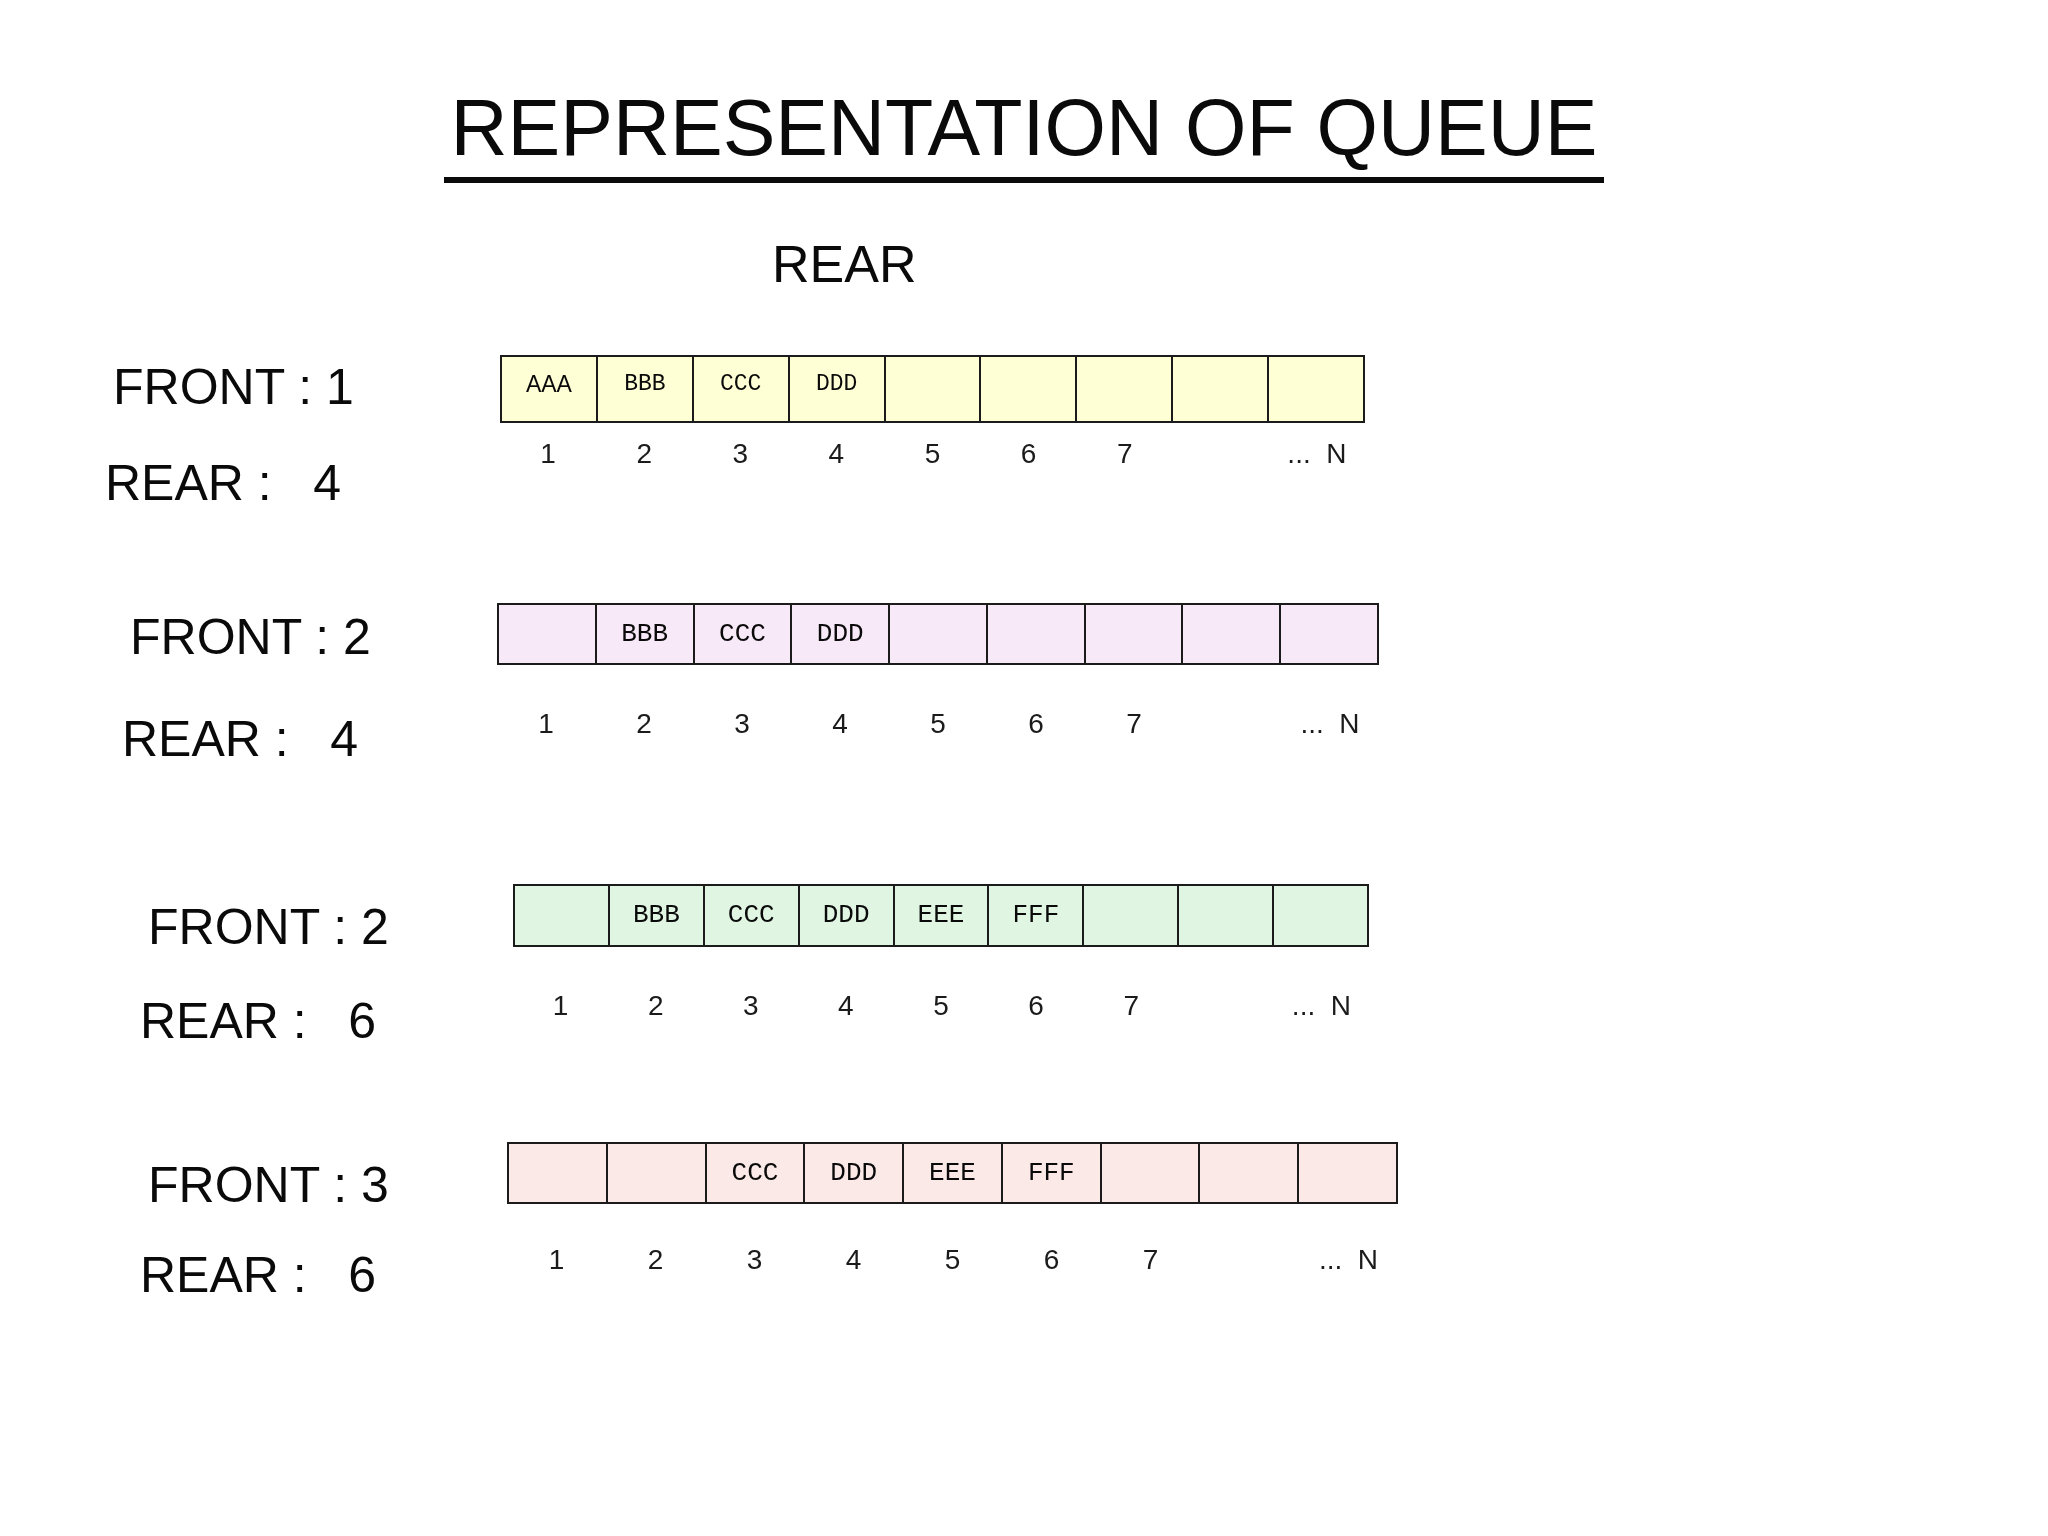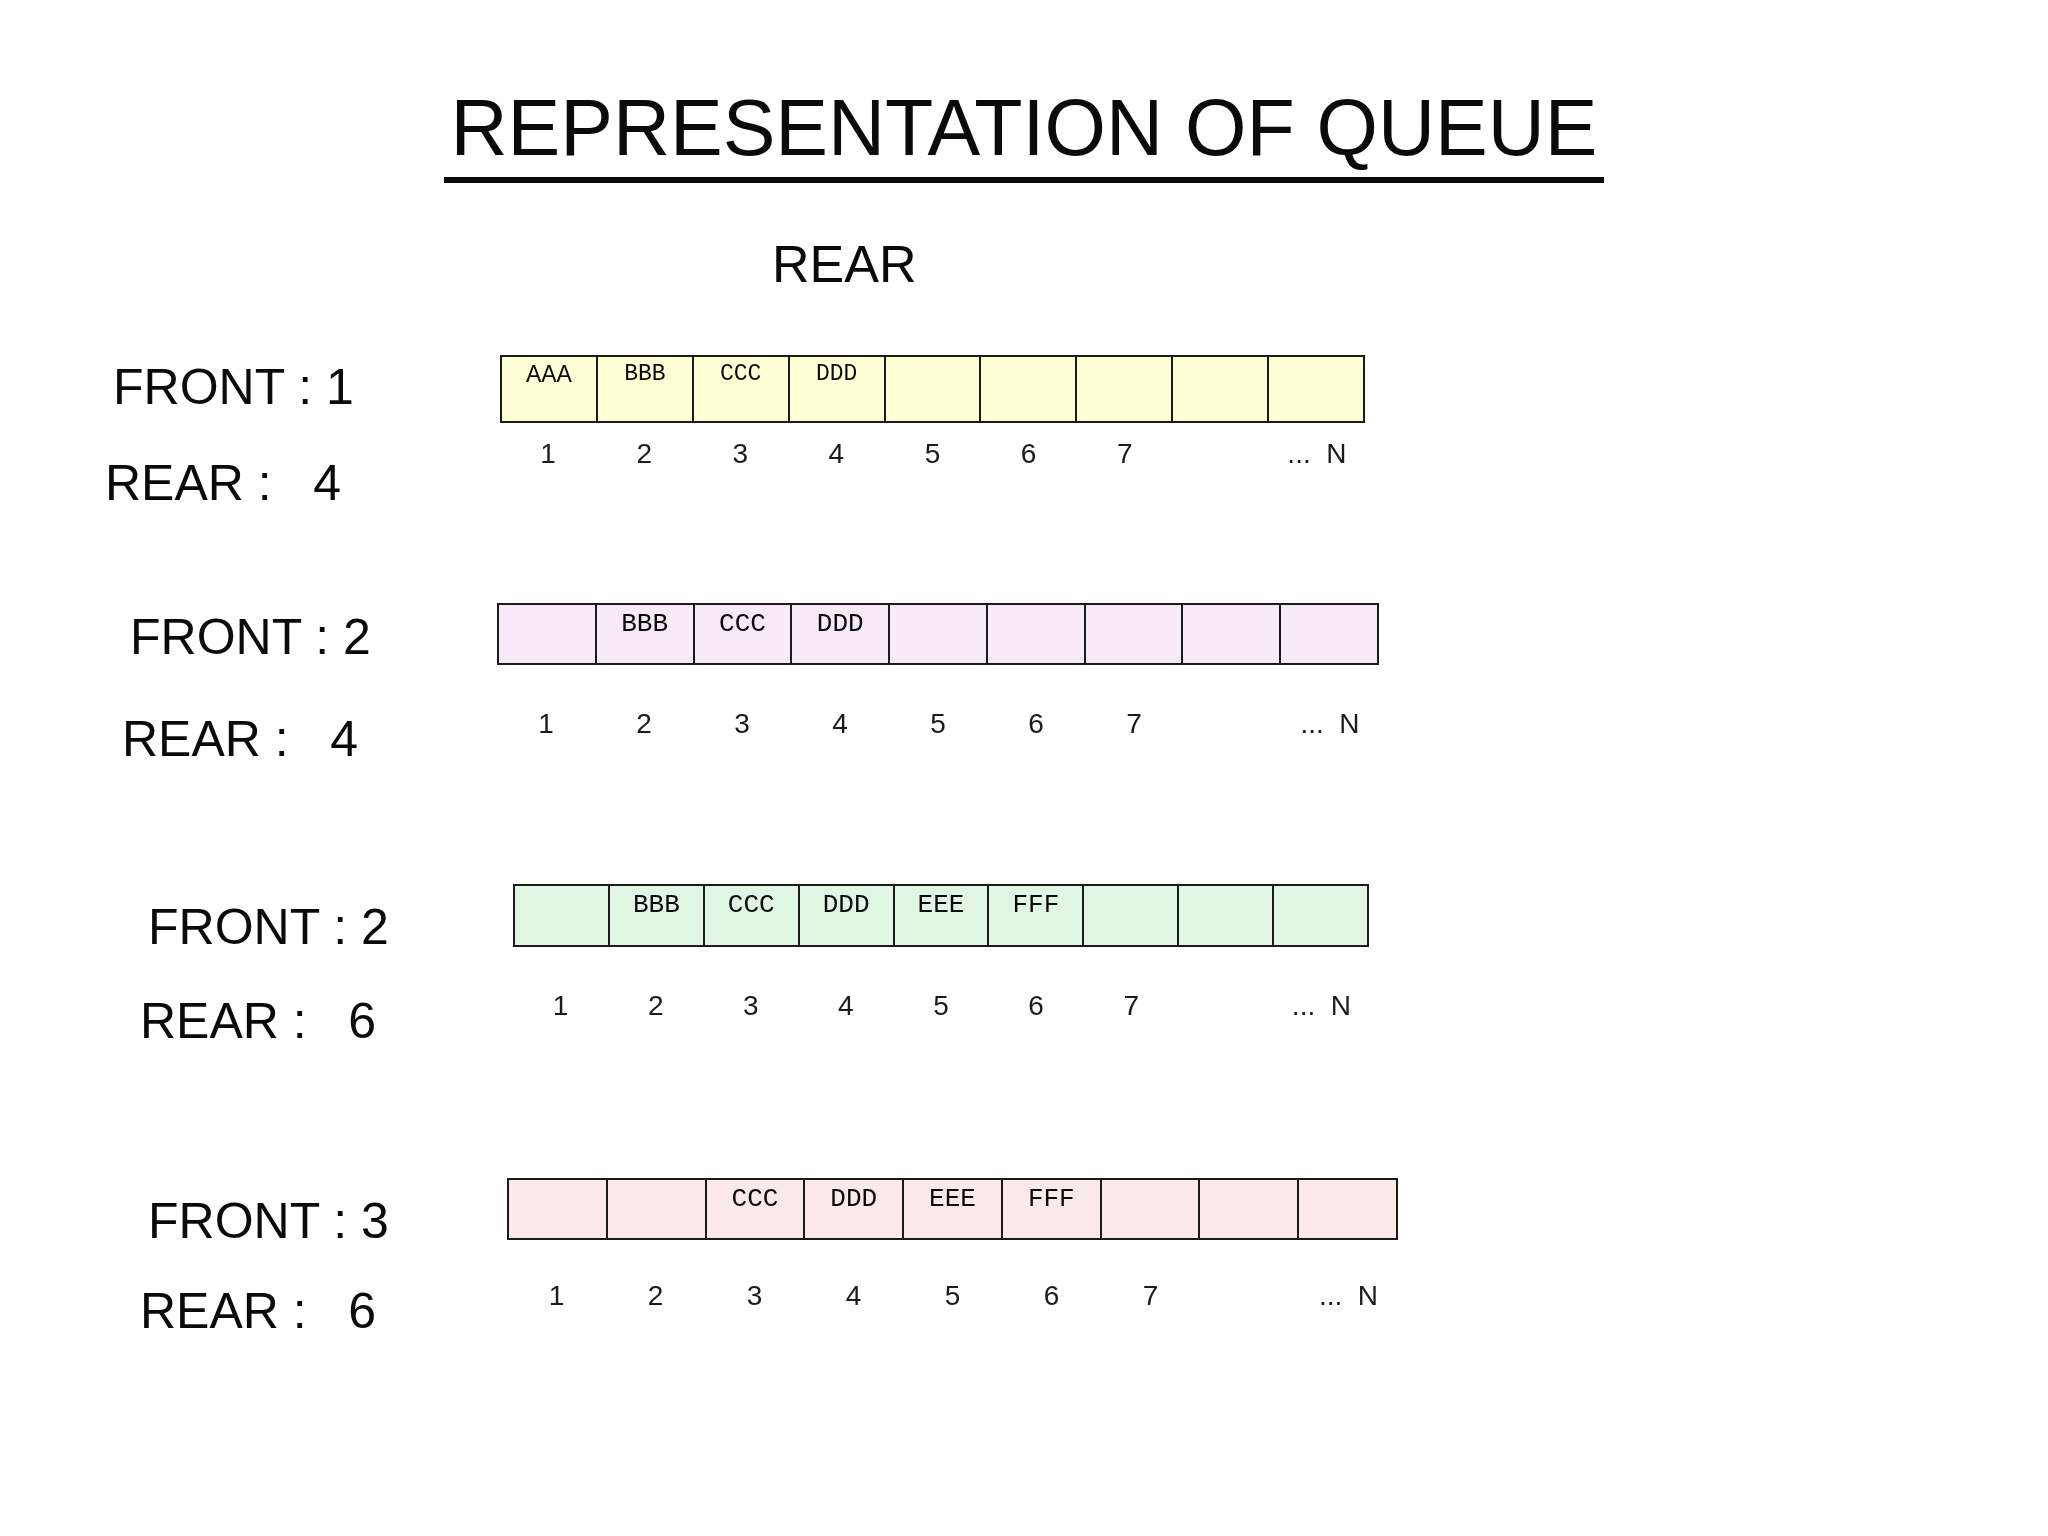--- a/index.html
+++ b/index.html
@@ -48,21 +48,21 @@
   
   .state {
     position: absolute;
     left: 0;
     width: 2048px;
     height: 260px;
   }
   .state-1 { top: 340px;  --lx: 105px; --fy: 22px;  --ry: 118px; --ax: 500px; --aw: 865px; --ay: 15px; --ch: 68px; --iy: 100px; --cf: 23px; }
   .state-2 { top: 598px;  --lx: 122px; --fy: 14px;  --ry: 116px; --ax: 497px; --aw: 882px; --ay: 5px;  --ch: 62px; --iy: 112px; --cf: 26px; }
   .state-3 { top: 880px;  --lx: 140px; --fy: 22px;  --ry: 116px; --ax: 513px; --aw: 856px; --ay: 4px;  --ch: 63px; --iy: 112px; --cf: 26px; }
-  .state-4 { top: 1174px; --lx: 140px; --fy: 22px;  --ry: 112px; --ax: 507px; --aw: 891px; --ay: 4px;  --ch: 62px; --iy: 108px; --cf: 26px; }
+  .state-4 { top: 1138px; --lx: 140px; --fy: 22px;  --ry: 112px; --ax: 507px; --aw: 891px; --ay: 4px;  --ch: 62px; --iy: 108px; --cf: 26px; }
 
   .pointer-label {
     position: absolute;
     left: var(--lx);
     font-size: 50px;
     line-height: 1.0;
     white-space: pre;
   }
   .pointer-label.front { top: var(--fy); margin-left: 8px; }
   .pointer-label.rear  { top: var(--ry); }
@@ -79,21 +79,21 @@
     background: #ffffff;
   }
   .cell {
     flex: 1 1 0;
     border-right: 2px solid #1b1b1b;
     box-sizing: border-box;
     font-family: "Liberation Mono", monospace;
     font-size: var(--cf);
     line-height: 1.0;
     text-align: center;
-    padding-top: 6px;
+    padding-top: 16px;
     overflow: hidden;
   }
   .cell:last-child { border-right: none; }
   
   .state-1 .cell:first-child { font-family: "Liberation Sans", sans-serif; }
 
   .indices {
     position: absolute;
     left: var(--ax);
     top: var(--iy);

